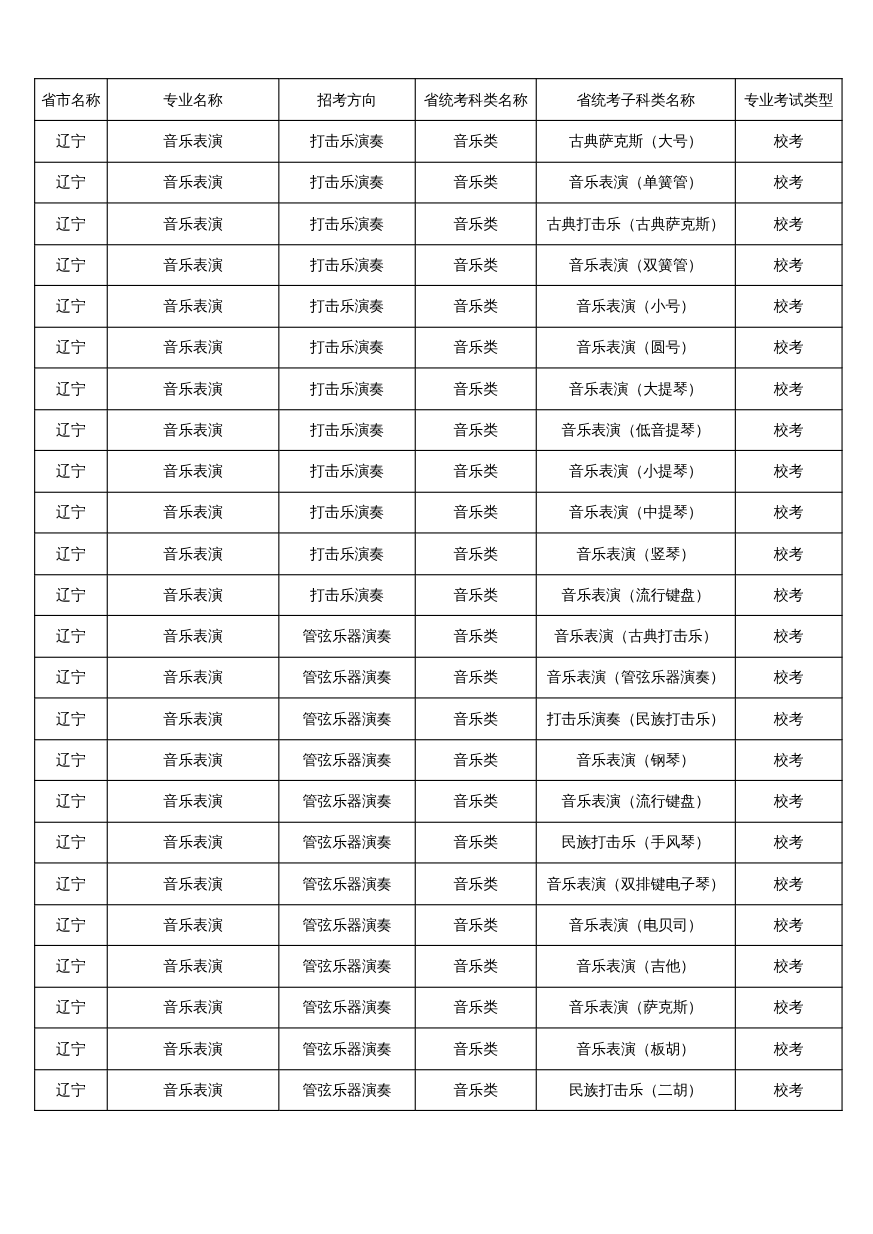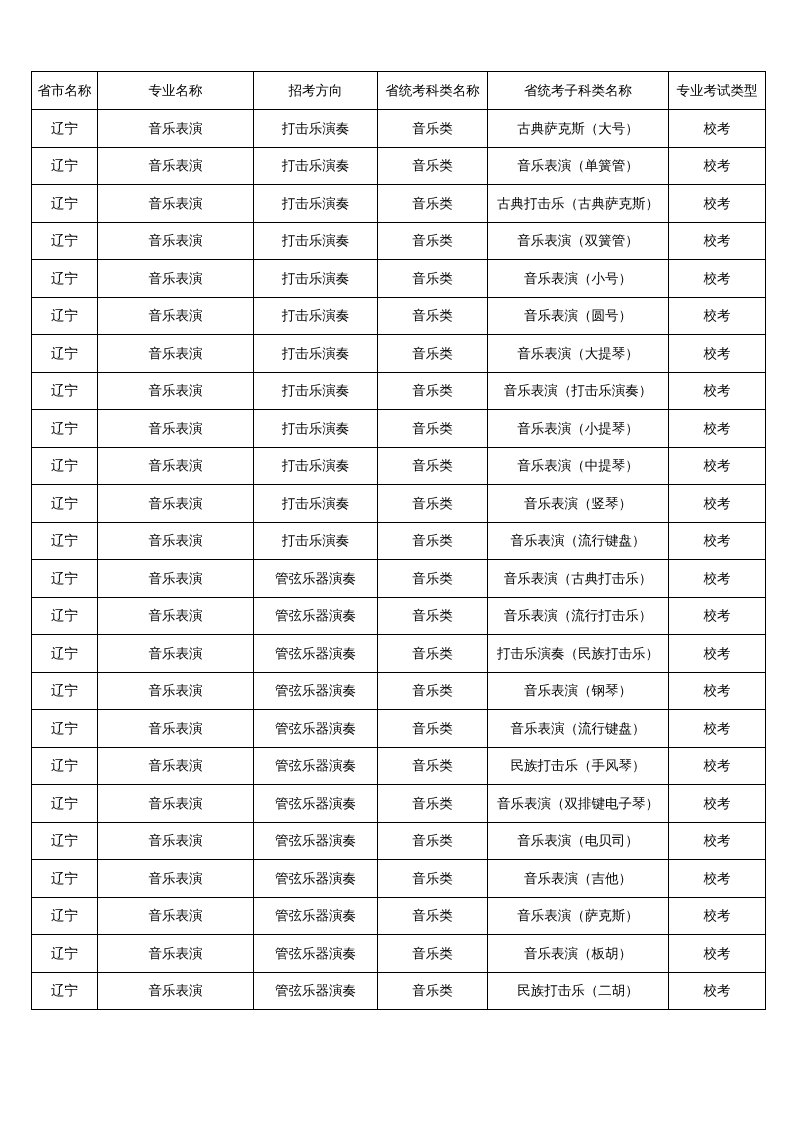--- a/index.html
+++ b/index.html
@@ -130,21 +130,21 @@
           <td>打击乐演奏</td>
           <td>音乐类</td>
           <td>音乐表演（大提琴）</td>
           <td>校考</td>
         </tr>
         <tr>
           <td>辽宁</td>
           <td>音乐表演</td>
           <td>打击乐演奏</td>
           <td>音乐类</td>
-          <td>音乐表演（打击乐演奏）</td>
+          <td>音乐表演（低音提琴）</td>
           <td>校考</td>
         </tr>
         <tr>
           <td>辽宁</td>
           <td>音乐表演</td>
           <td>打击乐演奏</td>
           <td>音乐类</td>
           <td>音乐表演（小提琴）</td>
           <td>校考</td>
         </tr>
@@ -178,21 +178,21 @@
           <td>管弦乐器演奏</td>
           <td>音乐类</td>
           <td>音乐表演（古典打击乐）</td>
           <td>校考</td>
         </tr>
         <tr>
           <td>辽宁</td>
           <td>音乐表演</td>
           <td>管弦乐器演奏</td>
           <td>音乐类</td>
-          <td>音乐表演（流行打击乐）</td>
+          <td>音乐表演（管弦乐器演奏）</td>
           <td>校考</td>
         </tr>
         <tr>
           <td>辽宁</td>
           <td>音乐表演</td>
           <td>管弦乐器演奏</td>
           <td>音乐类</td>
           <td>打击乐演奏（民族打击乐）</td>
           <td>校考</td>
         </tr>

